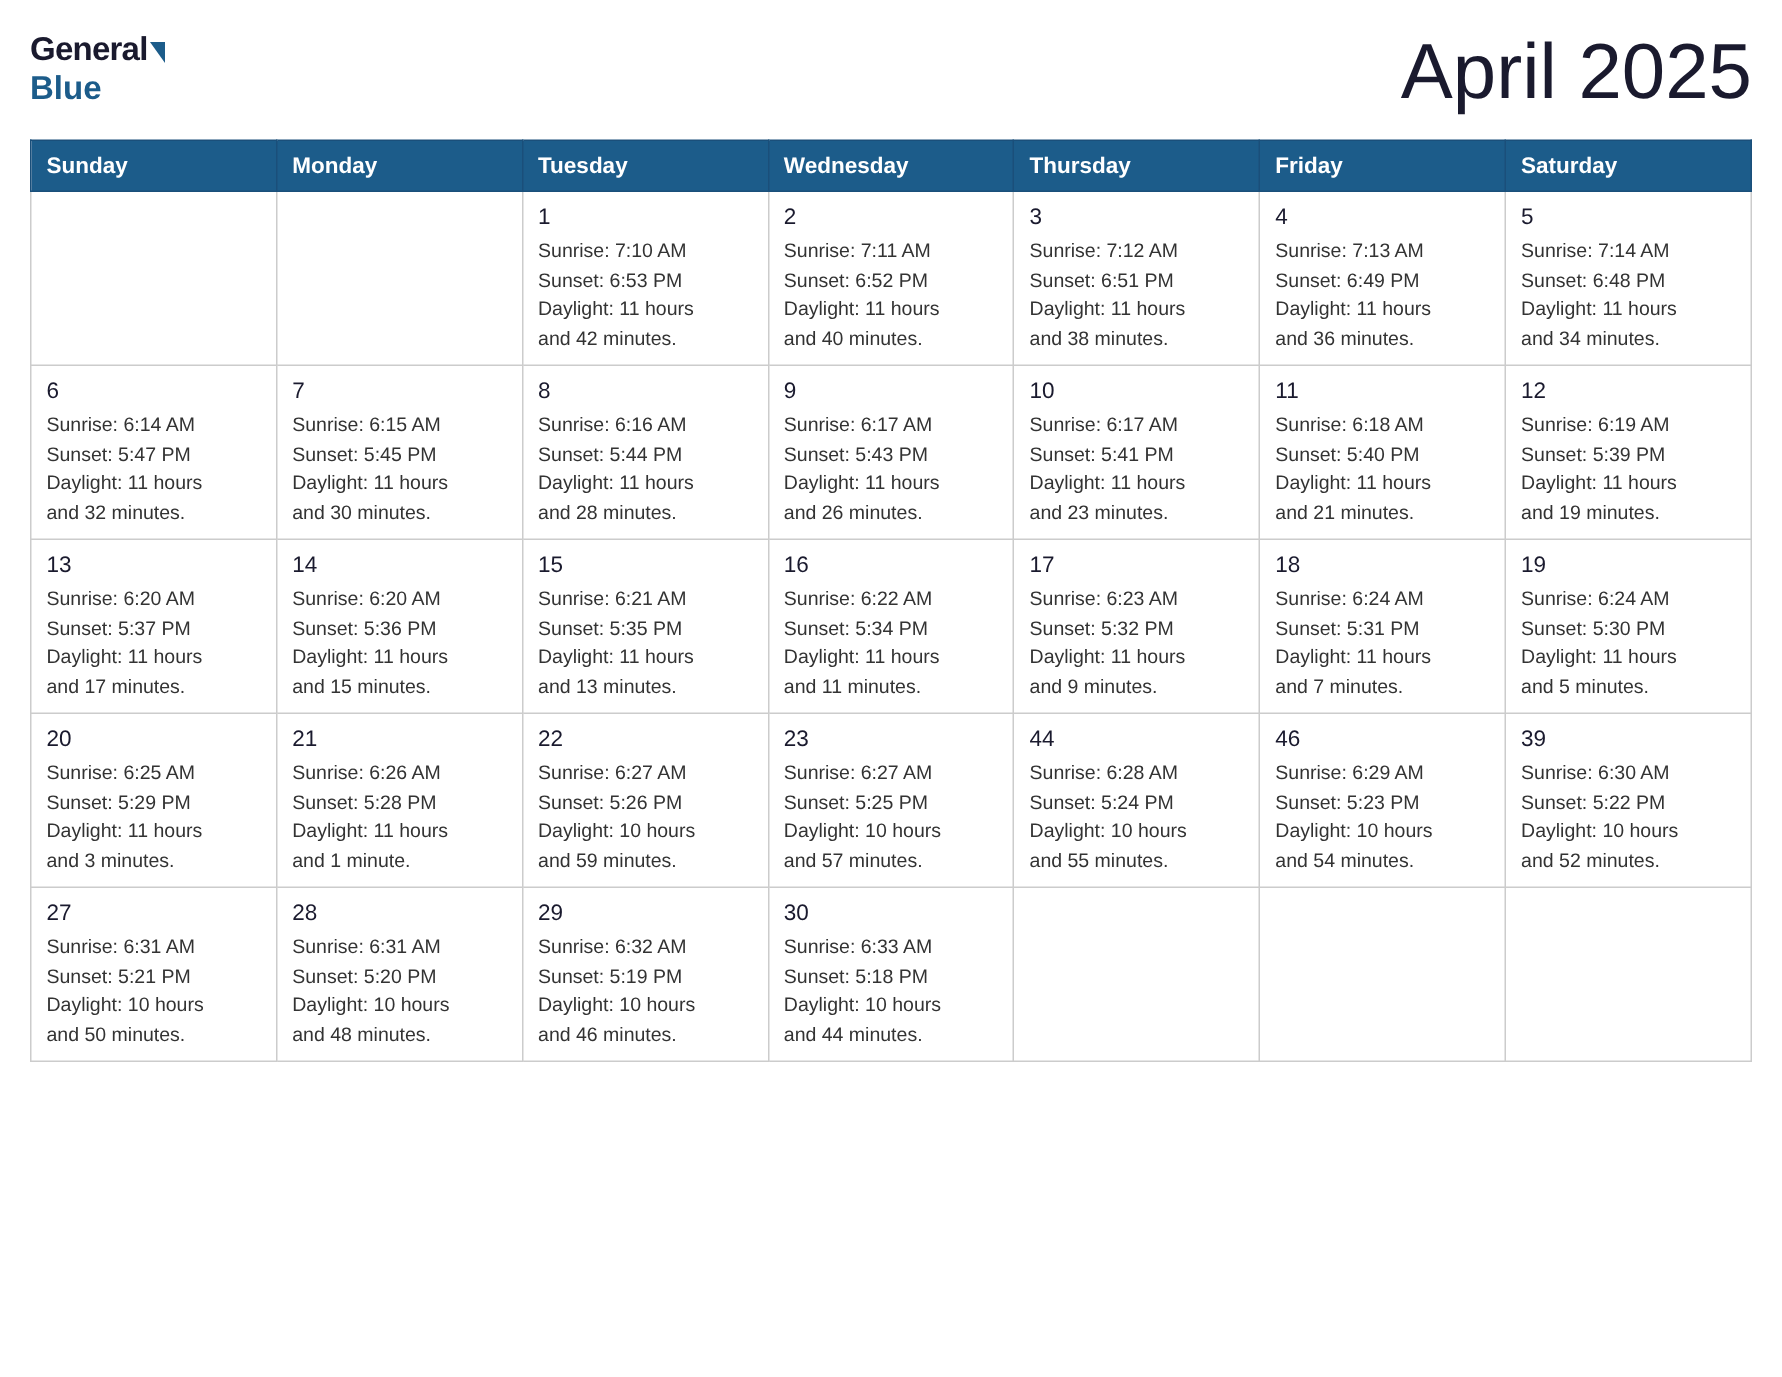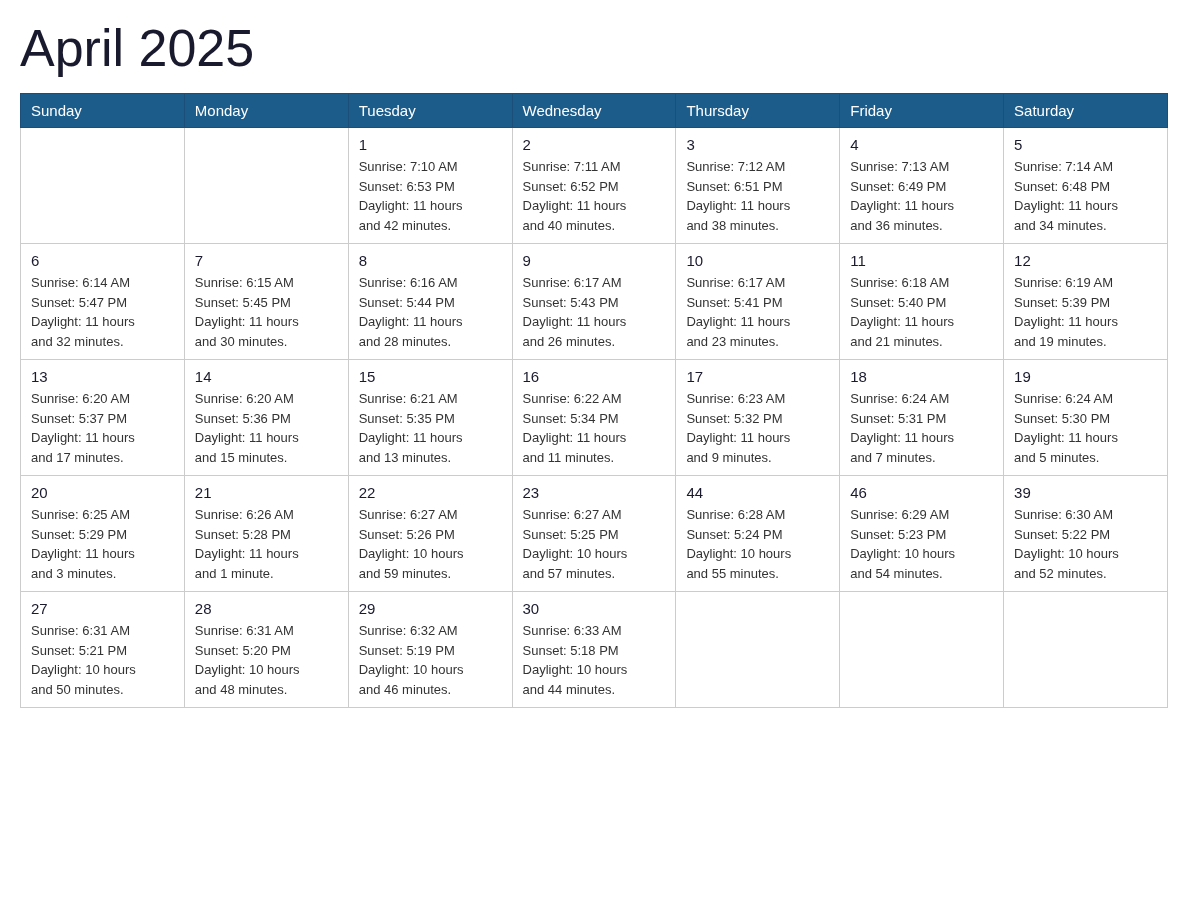--- a/index.html
+++ b/index.html
@@ -66,21 +66,21 @@
       width: 100%;
       border-collapse: collapse;
       border: 1px solid #ccc;
     }
     .calendar th {
       background-color: #1c5c8a;
       color: #fff;
       text-align: left;
       padding: 8px 10px;
       font-size: 15px;
-      font-weight: normal;
+      font-weight: bold;
       border: 1px solid #1a4f7a;
     }
     .calendar td {
       vertical-align: top;
       padding: 8px 10px;
       border: 1px solid #ccc;
       font-size: 13px;
       width: 14.28%;
       min-height: 100px;
     }
@@ -103,20 +103,27 @@
       border-top: 2px solid #1c5c8a;
     }
     tr:first-child td {
       border-top: 1px solid #ccc;
     }
   </style>
 </head>
 <body>
 
 <div class="header">
+  <div class="logo">
+    <div class="logo-top">
+      <span class="logo-general">General</span>
+      <div class="logo-arrow"></div>
+    </div>
+    <span class="logo-blue">Blue</span>
+  </div>
   <div class="title-section">
     <div class="month-title">April 2025</div>
   </div>
 </div>
 
 <table class="calendar">
   <thead>
     <tr>
     <th>Sunday</th>
         <th>Monday</th>

